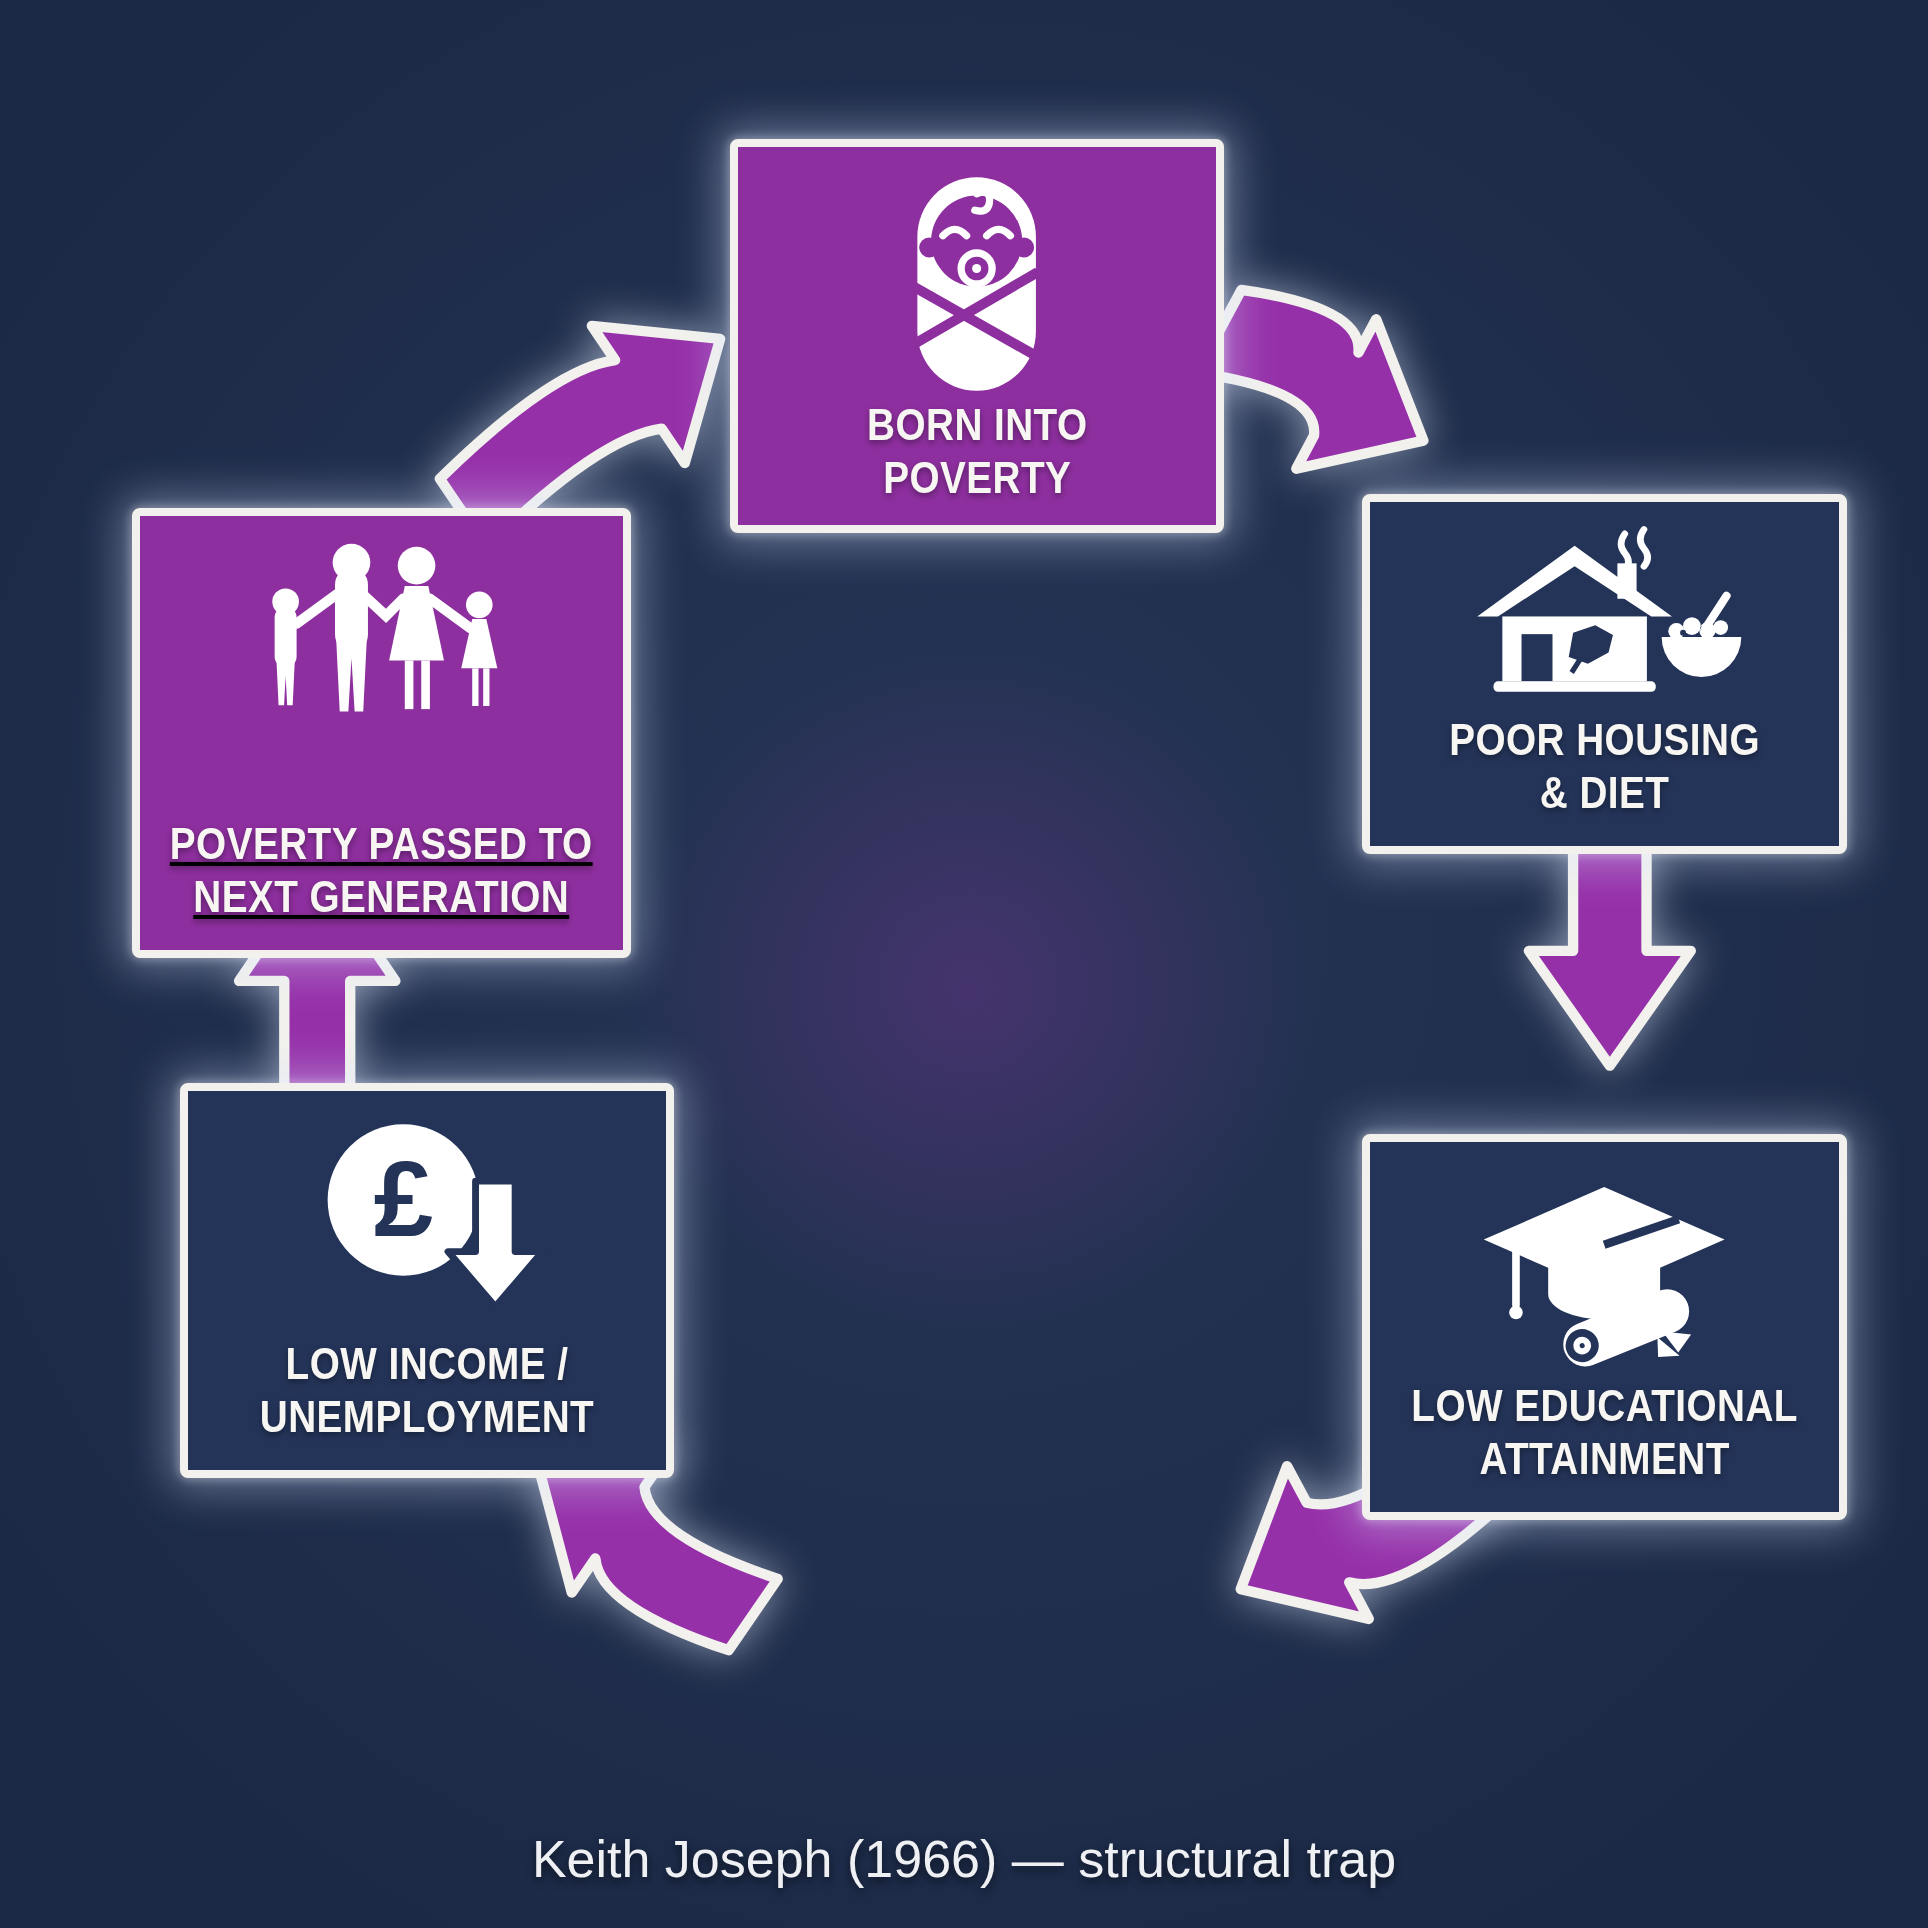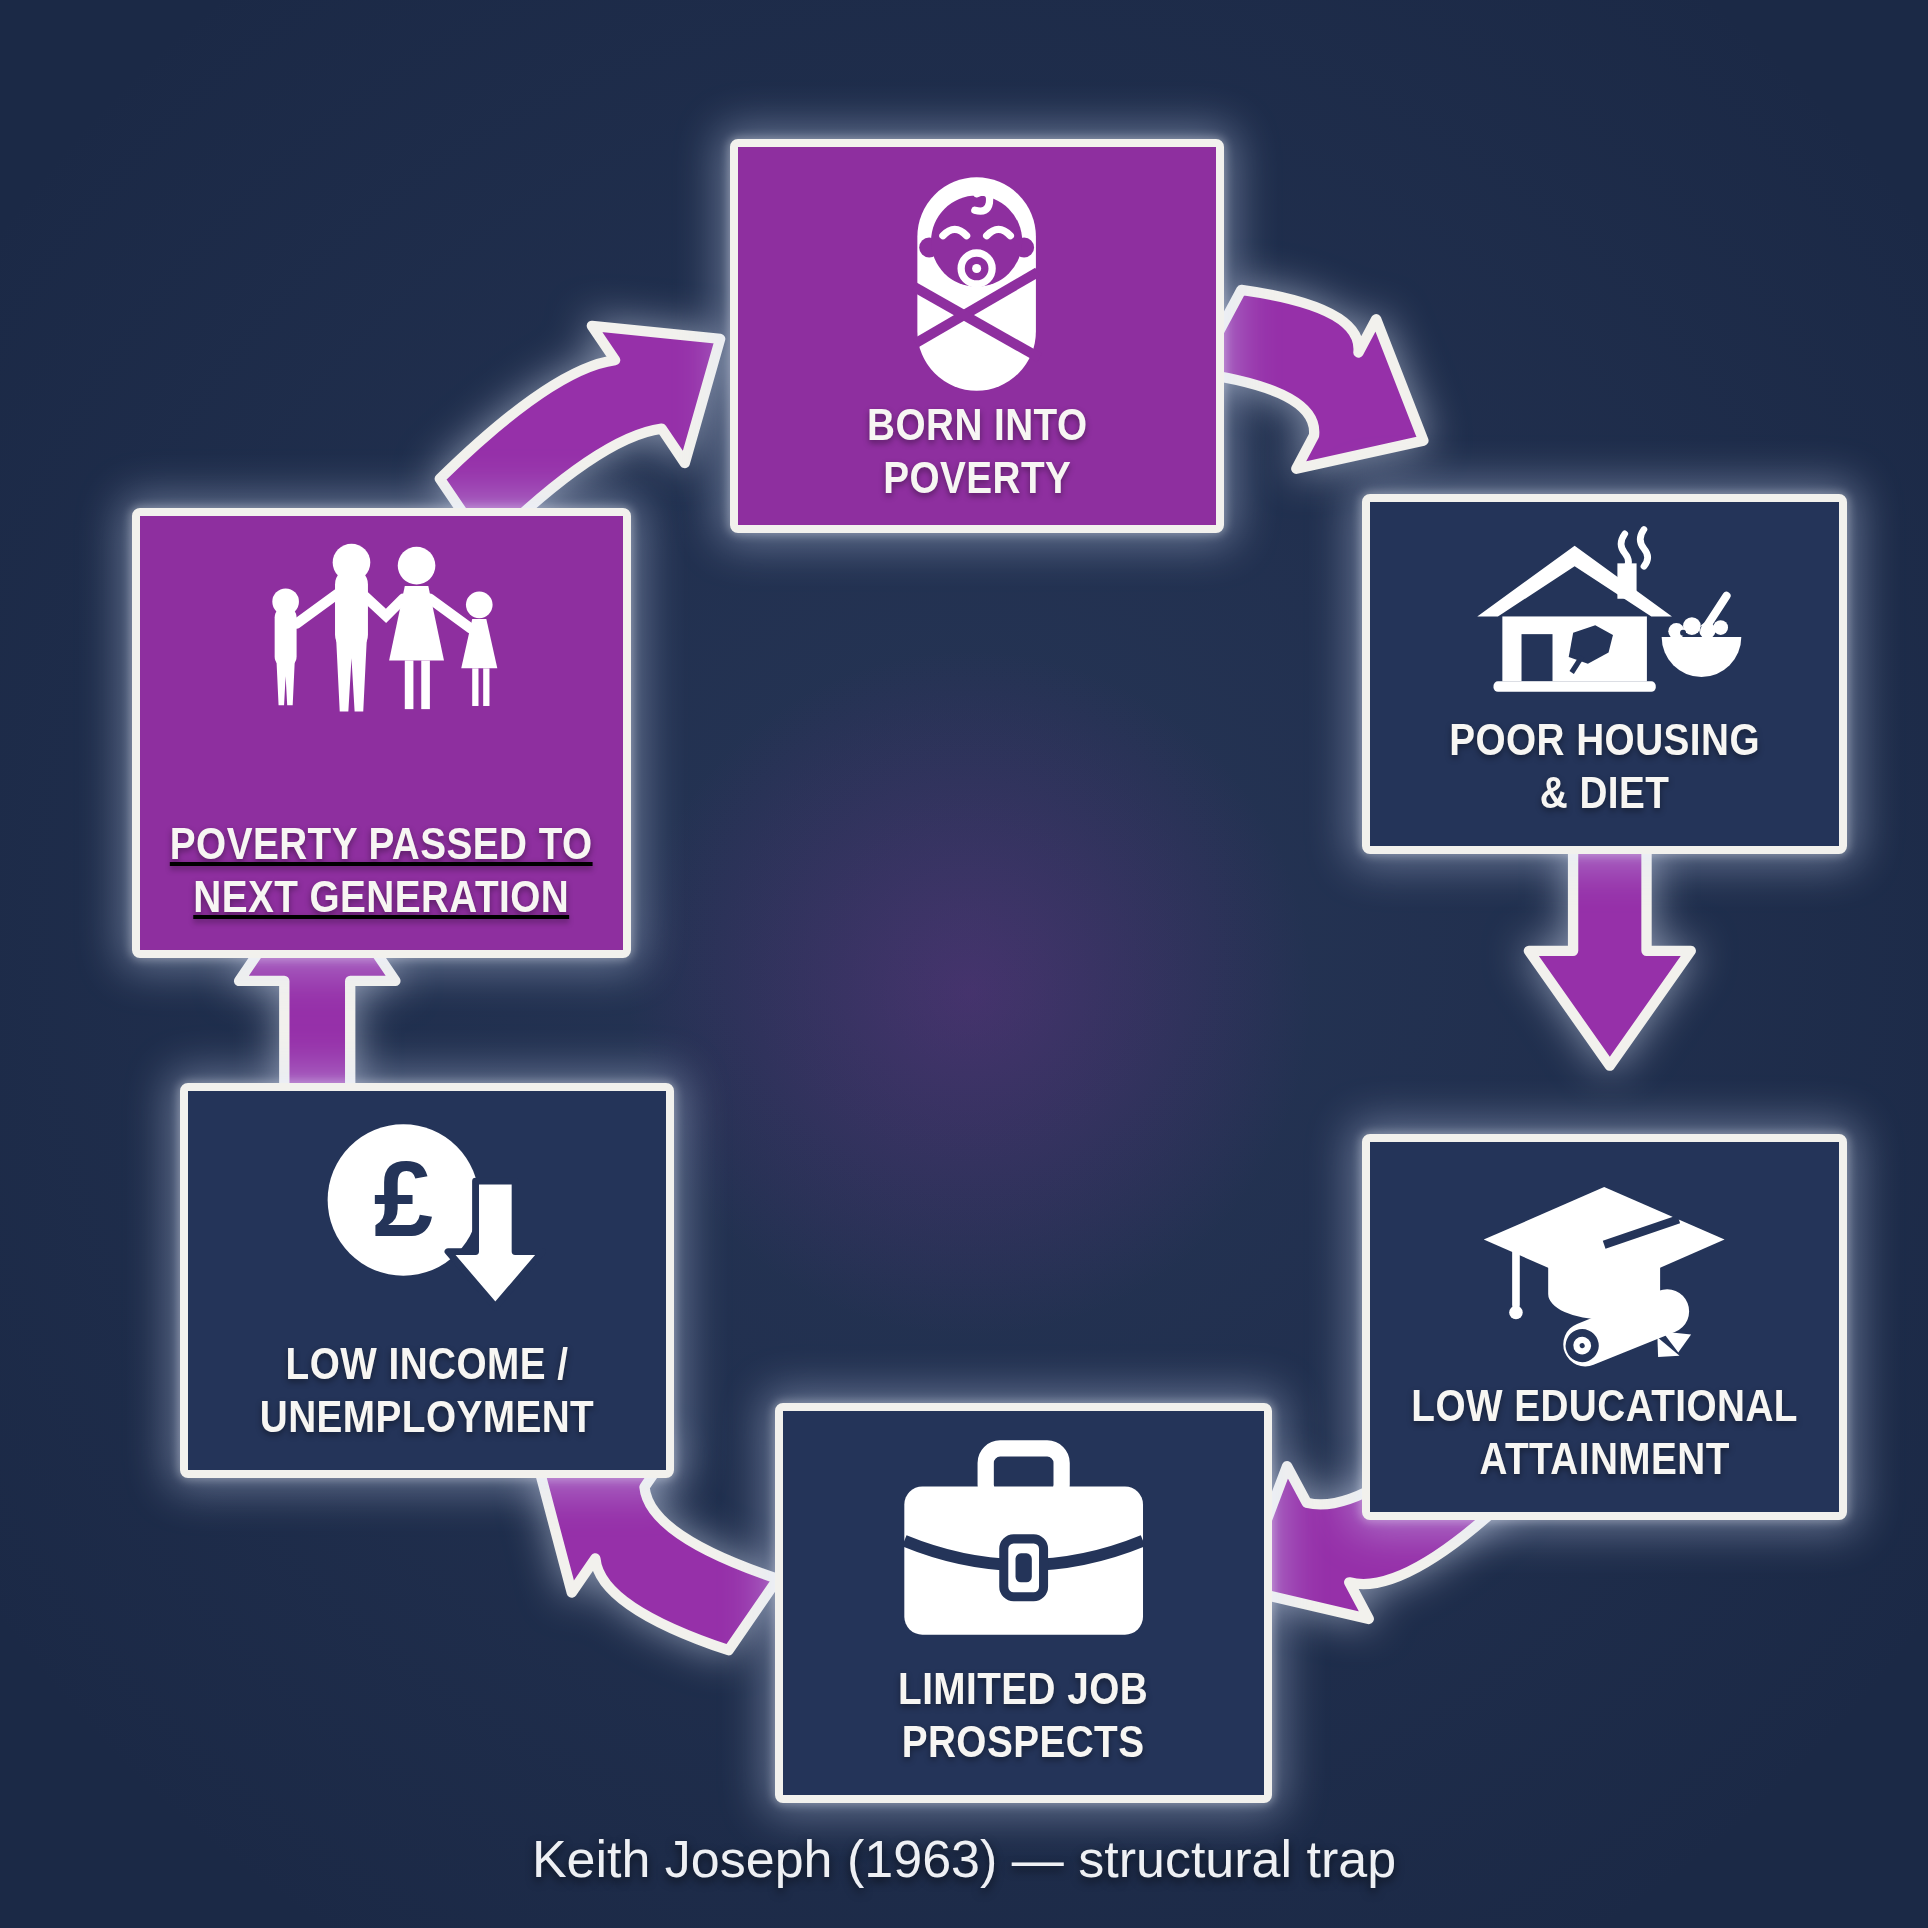--- a/index.html
+++ b/index.html
@@ -117,33 +117,20 @@
         <path d="M30,24 l16,30 l-24,-8 z" fill="#fff"></path>
         <path d="M38,20 l30,16 l-22,14 z" fill="#fff"></path>
       </g>
     </svg>
     <div class="label">
       <span style="display:block">LOW EDUCATIONAL</span>
       <span style="display:block">ATTAINMENT</span>
     </div>
   </div>
 
-  <div class="box navy" style="left:727px;top:1403px;width:497px;height:400px;">
-    <svg class="icon" viewBox="0 0 320 240" height="217">
-      <rect x="118" y="16" width="84" height="56" rx="16" fill="none" stroke="#fff" stroke-width="18"></rect>
-      <rect x="28" y="58" width="264" height="164" rx="20" fill="#fff"></rect>
-      <path d="M28,118 Q160,172 292,118" stroke="var(--navy-box)" stroke-width="13" fill="none"></path>
-      <rect x="138" y="116" width="44" height="64" rx="11" fill="#fff" stroke="var(--navy-box)" stroke-width="10"></rect>
-      <rect x="151" y="132" width="18" height="32" rx="6" fill="var(--navy-box)"></rect>
-    </svg>
-    <div class="label">
-      <span style="display:block">LIMITED JOB</span>
-      <span style="display:block">PROSPECTS</span>
-    </div>
-  </div>
 
   <div class="box navy" style="left:132px;top:1083px;width:494px;height:395px;">
     <svg class="icon" viewBox="0 0 280 250" height="215">
       <circle cx="112" cy="100" r="88" fill="#fff"></circle>
       <text x="112" y="142" text-anchor="middle" font-family="Liberation Sans, DejaVu Sans, sans-serif" font-size="124" font-weight="700" fill="var(--navy-box)">£</text>
       <path d="M196,78 L242,78 L242,160 L274,160 L219,224 L164,160 L196,160 Z" fill="#fff" stroke="var(--navy-box)" stroke-width="8" stroke-linejoin="round"></path>
     </svg>
     <div class="label">
       <span style="display:block">LOW INCOME /</span>
       <span style="display:block">UNEMPLOYMENT</span>
@@ -172,16 +159,16 @@
         <path d="M232,76 L284,114" stroke="#fff" stroke-width="13" fill="none" stroke-linecap="round"></path>
       </g>
     </svg>
     <div class="label">
       <span style="display:block">POVERTY PASSED TO</span>
       <span style="display:block">NEXT GENERATION</span>
     </div>
   </div>
 
 
-  <div class="caption">Keith Joseph (1963) — structural trap</div>
+  <div class="caption">Keith Joseph (1966) — structural trap</div>
 
 </div>
 
 
 </body></html>

